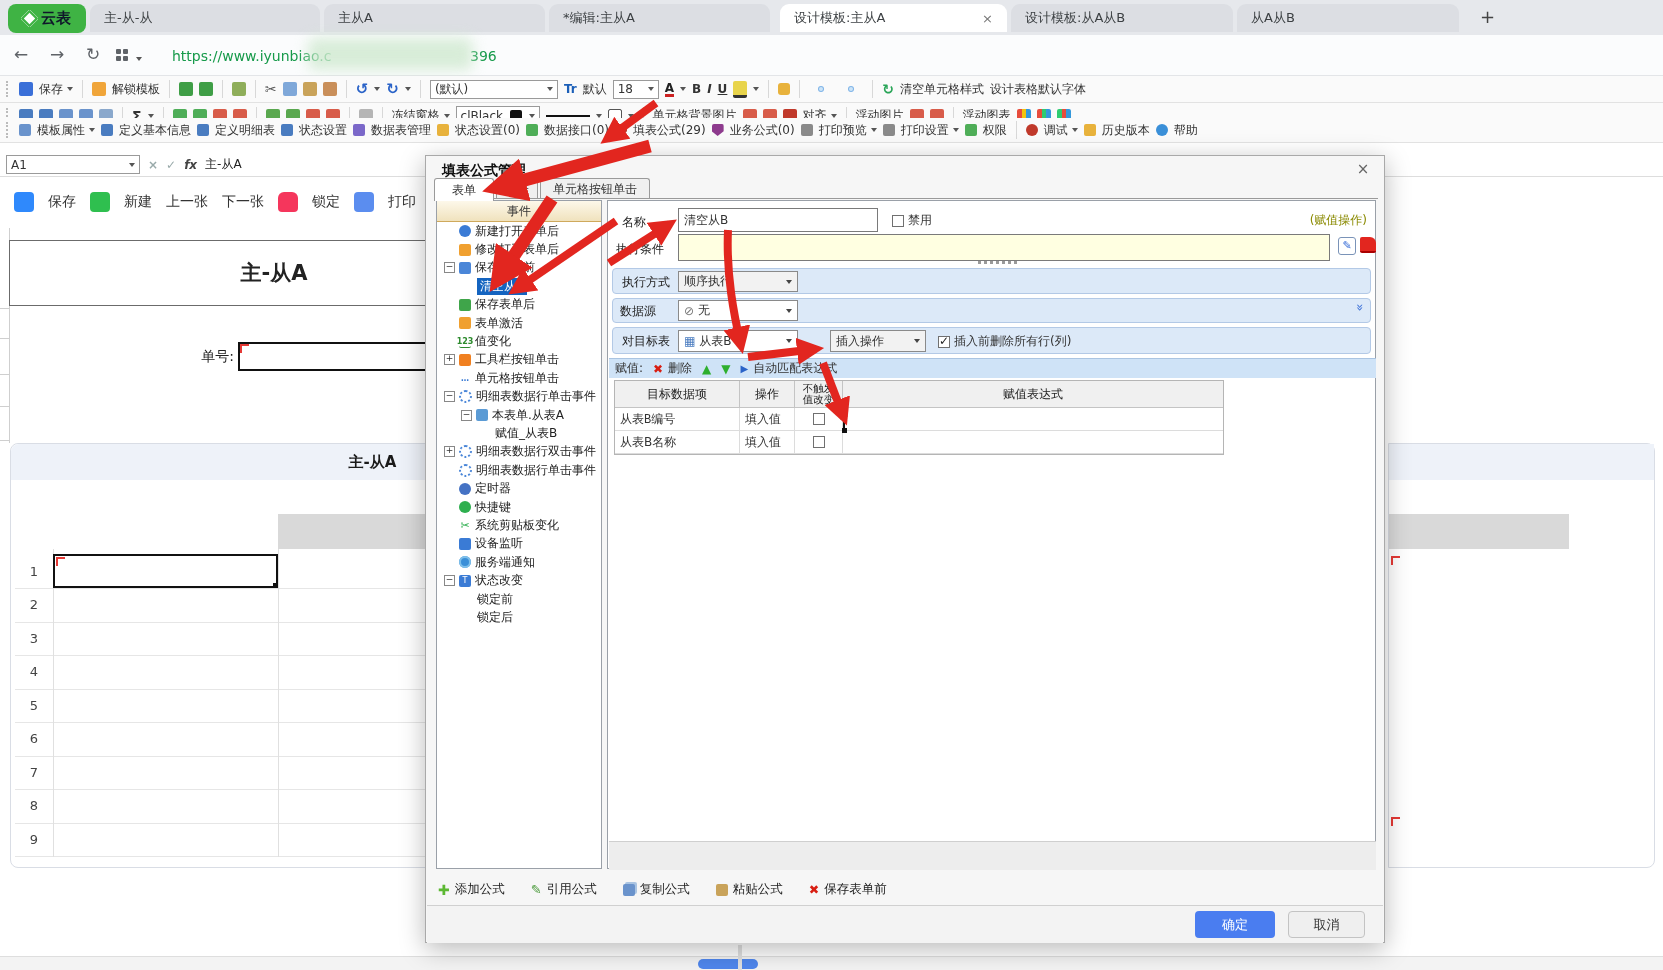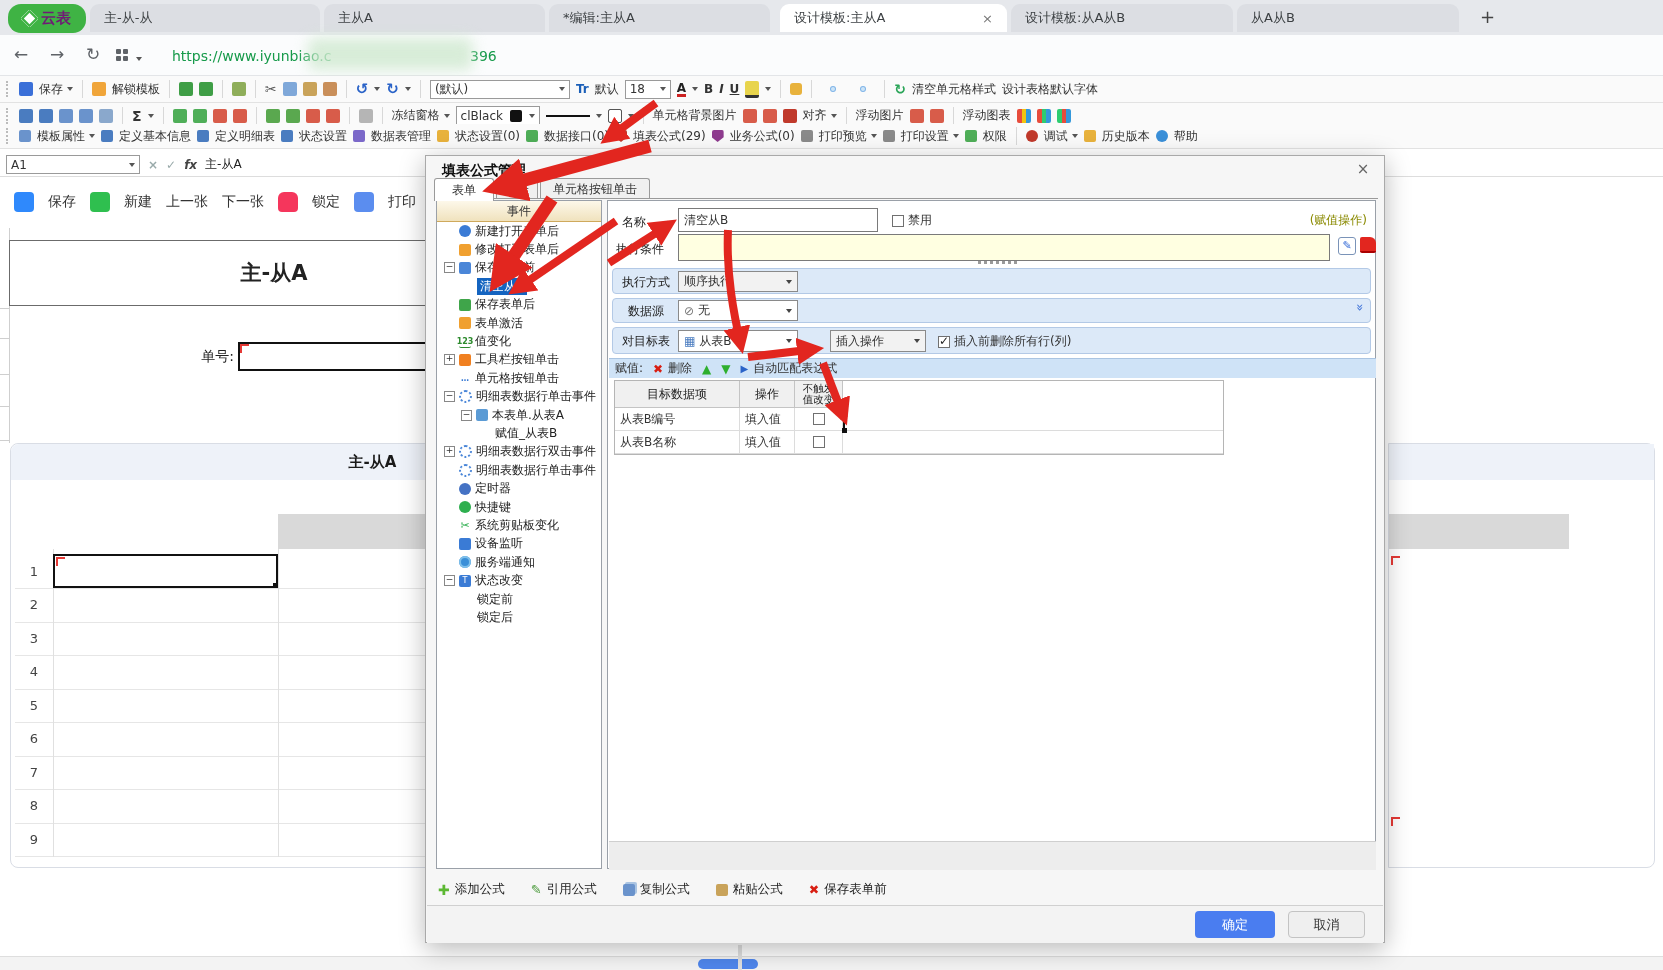--- a/index.html
+++ b/index.html
@@ -2,21 +2,21 @@
 <html><head>
 <meta charset="utf-8">
 <style>
   html,body{margin:0;padding:0;background:#e9ebee;font-family:"DejaVu Sans","Liberation Sans",sans-serif;}
   #app{position:relative;width:1663px;height:970px;overflow:hidden;background:#fff;font-size:12px;color:#333;}
   .abs{position:absolute;}
   
   .tabbar{position:absolute;left:0;top:0;width:1663px;height:35px;background:#e6e8ec;}
   .btab{position:absolute;top:4px;height:28px;border-radius:9px 9px 0 0;background:#dcdee3;display:flex;align-items:center;padding:0 14px;font-size:13px;color:#3c4043;box-sizing:border-box;}
   .btab.active{background:#fff;}
-  .logo-tab{position:absolute;left:8px;top:4px;width:78px;height:29px;background:#3fb344;border-radius:13px;color:#701a75;display:flex;align-items:center;justify-content:center;gap:5px;font-size:15px;font-weight:bold;}
+  .logo-tab{position:absolute;left:8px;top:4px;width:78px;height:29px;background:#3fb344;border-radius:8px;color:#0f172a;display:flex;align-items:center;justify-content:center;gap:5px;font-size:15px;font-weight:bold;}
   .logo-diamond{width:13px;height:13px;background:#fff;transform:rotate(45deg);border-radius:2px;box-shadow:inset 0 0 0 2.5px #3fb344, inset 0 0 0 5px #fff;}
   .addrbar{position:absolute;left:0;top:35px;width:1663px;height:40px;background:#fbfcfd;border-bottom:1px solid #e3e5e8;}
   .nav-ic{position:absolute;top:6px;width:26px;height:26px;color:#5f6368;font-size:17px;display:flex;align-items:center;justify-content:center;}
   .url{position:absolute;left:172px;top:13px;font-size:14px;color:#169a4a;}
   .blurblock{position:absolute;left:308px;top:38px;width:165px;height:32px;background:#cfe9cf;filter:blur(7px);border-radius:6px;opacity:.8;}
   .gridic{display:grid;grid-template-columns:5px 5px;grid-gap:2px;}
   .gridic span{width:5px;height:5px;background:#5f6368;border-radius:1px;}
   
   .tbrow{position:absolute;left:0;width:1663px;display:flex;align-items:center;gap:6px;background:#fafafa;border-bottom:1px solid #e2e2e2;padding:0 6px;box-sizing:border-box;}
   .grip{width:3px;height:16px;border-left:2px dotted #bbb;margin-right:2px;}
@@ -151,21 +151,21 @@
     <span style="color:#555;font-size:14px;">✂</span>
     <span class="ic" style="background:#7fa8d9;"></span>
     <span class="ic" style="background:#c9a35a;"></span>
     <span class="ic" style="background:#c98f5a;"></span>
     <span class="sep"></span>
     <span style="color:#2a63c8;font-size:15px;font-weight:bold;">↺</span>
       <span class="car"></span>
     <span style="color:#2a63c8;font-size:15px;font-weight:bold;">↻</span>
       <span class="car"></span>
     <span class="sep"></span>
-    <span class="combo" style="width:140px;text-align:right;">
+    <span class="combo" style="width:128px;text-align:right;">
         <span>(默认)</span>
         <span class="car"></span>
       </span>
     <span class="glyph" style="color:#1b5fb8;">Tr</span>
     <span>默认</span>
     <span class="combo" style="width:46px;">
         <span>18</span>
         <span class="car"></span>
       </span>
     <span class="glyph" style="color:#222;border-bottom:3px solid #c22;line-height:12px;">A</span>
@@ -249,21 +249,21 @@
     <span class="ic" style="background:#d85c4a;"></span>
     <span class="sep"></span>
     <span class="tbtn">
         <span>浮动图表</span>
       </span>
     <span class="ic" style="background:linear-gradient(90deg,#e74c3c 33%,#f1c40f 33% 66%,#3498db 66%);"></span>
     <span class="ic" style="background:linear-gradient(90deg,#e74c3c 33%,#2ecc71 33% 66%,#3498db 66%);"></span>
     <span class="ic" style="background:linear-gradient(90deg,#2ecc71 33%,#e74c3c 33% 66%,#3498db 66%);"></span>
   </div>
 
-  <div class="tbrow" style="top:118px;height:25px;margin-top:6px;">
+  <div class="tbrow" style="top:118px;height:25px;">
     <span class="grip"></span>
     <span class="ic s12" style="background:#6a93cc;"></span>
     <span class="tbtn">
         <span>模板属性</span>
         <span class="car"></span>
       </span>
     <span class="ic s12" style="background:#4a7cc0;"></span>
     <span class="tbtn">
         <span>定义基本信息</span>
       </span>
@@ -532,21 +532,21 @@
       <span class="abs" style="left:752px;top:36px;width:16px;height:14px;background:#e2261f;border-radius:2px 6px 2px 2px;border-bottom:2px solid #a00;"></span>
       <div class="abs" style="left:370px;top:60px;width:40px;height:3px;background:repeating-linear-gradient(90deg,#9a9a9a 0 3px,transparent 3px 6px);"></div>
 
       <div class="band" style="top:67px;height:26px;"></div>
       <span class="lbl" style="left:14px;top:73px;">执行方式</span>
       <div class="dd" style="left:70px;top:70px;width:120px;height:21px;background:#f2f2f2;">
           <span>顺序执行</span>
         </div>
 
       <div class="band" style="top:97px;height:25px;"></div>
-      <span class="lbl" style="left:20px;top:102px;">数据源</span>
+      <span class="lbl" style="left:12px;top:102px;">数据源</span>
       <div class="dd" style="left:70px;top:99px;width:120px;height:21px;">
           <span style="color:#777;">⊘</span>
           <span>无</span>
         </div>
       <span class="abs" style="right:10px;top:99px;color:#3a6fd8;font-size:13px;transform:rotate(90deg);">»</span>
 
       <div class="band" style="top:126px;height:27px;"></div>
       <span class="lbl" style="left:14px;top:132px;">对目标表</span>
       <div class="dd" style="left:70px;top:129px;width:120px;height:22px;">
           <span style="color:#4a7cc0;">▦</span>
@@ -578,20 +578,23 @@
         <div style="display:flex;height:27px;">
           <div class="gh" style="width:125px;">
               <span>目标数据项</span>
             </div>
           <div class="gh" style="width:55px;">
               <span>操作</span>
             </div>
           <div class="gh" style="width:48px;flex-direction:column;font-size:10.5px;line-height:11px;justify-content:center;">
               <span>不触发</span>
               <span>值改变</span>
+            </div>
+          <div class="gh" style="flex:1;border-right:none;">
+              <span>赋值表达式</span>
             </div>
         </div>
         <div style="display:flex;height:23px;">
           <div class="gc" style="width:125px;font-family:Liberation Mono, monospace;">
               <span>从表B编号</span>
             </div>
           <div class="gc" style="width:55px;">
               <span>填入值</span>
             </div>
           <div class="gc" style="width:48px;justify-content:center;">

